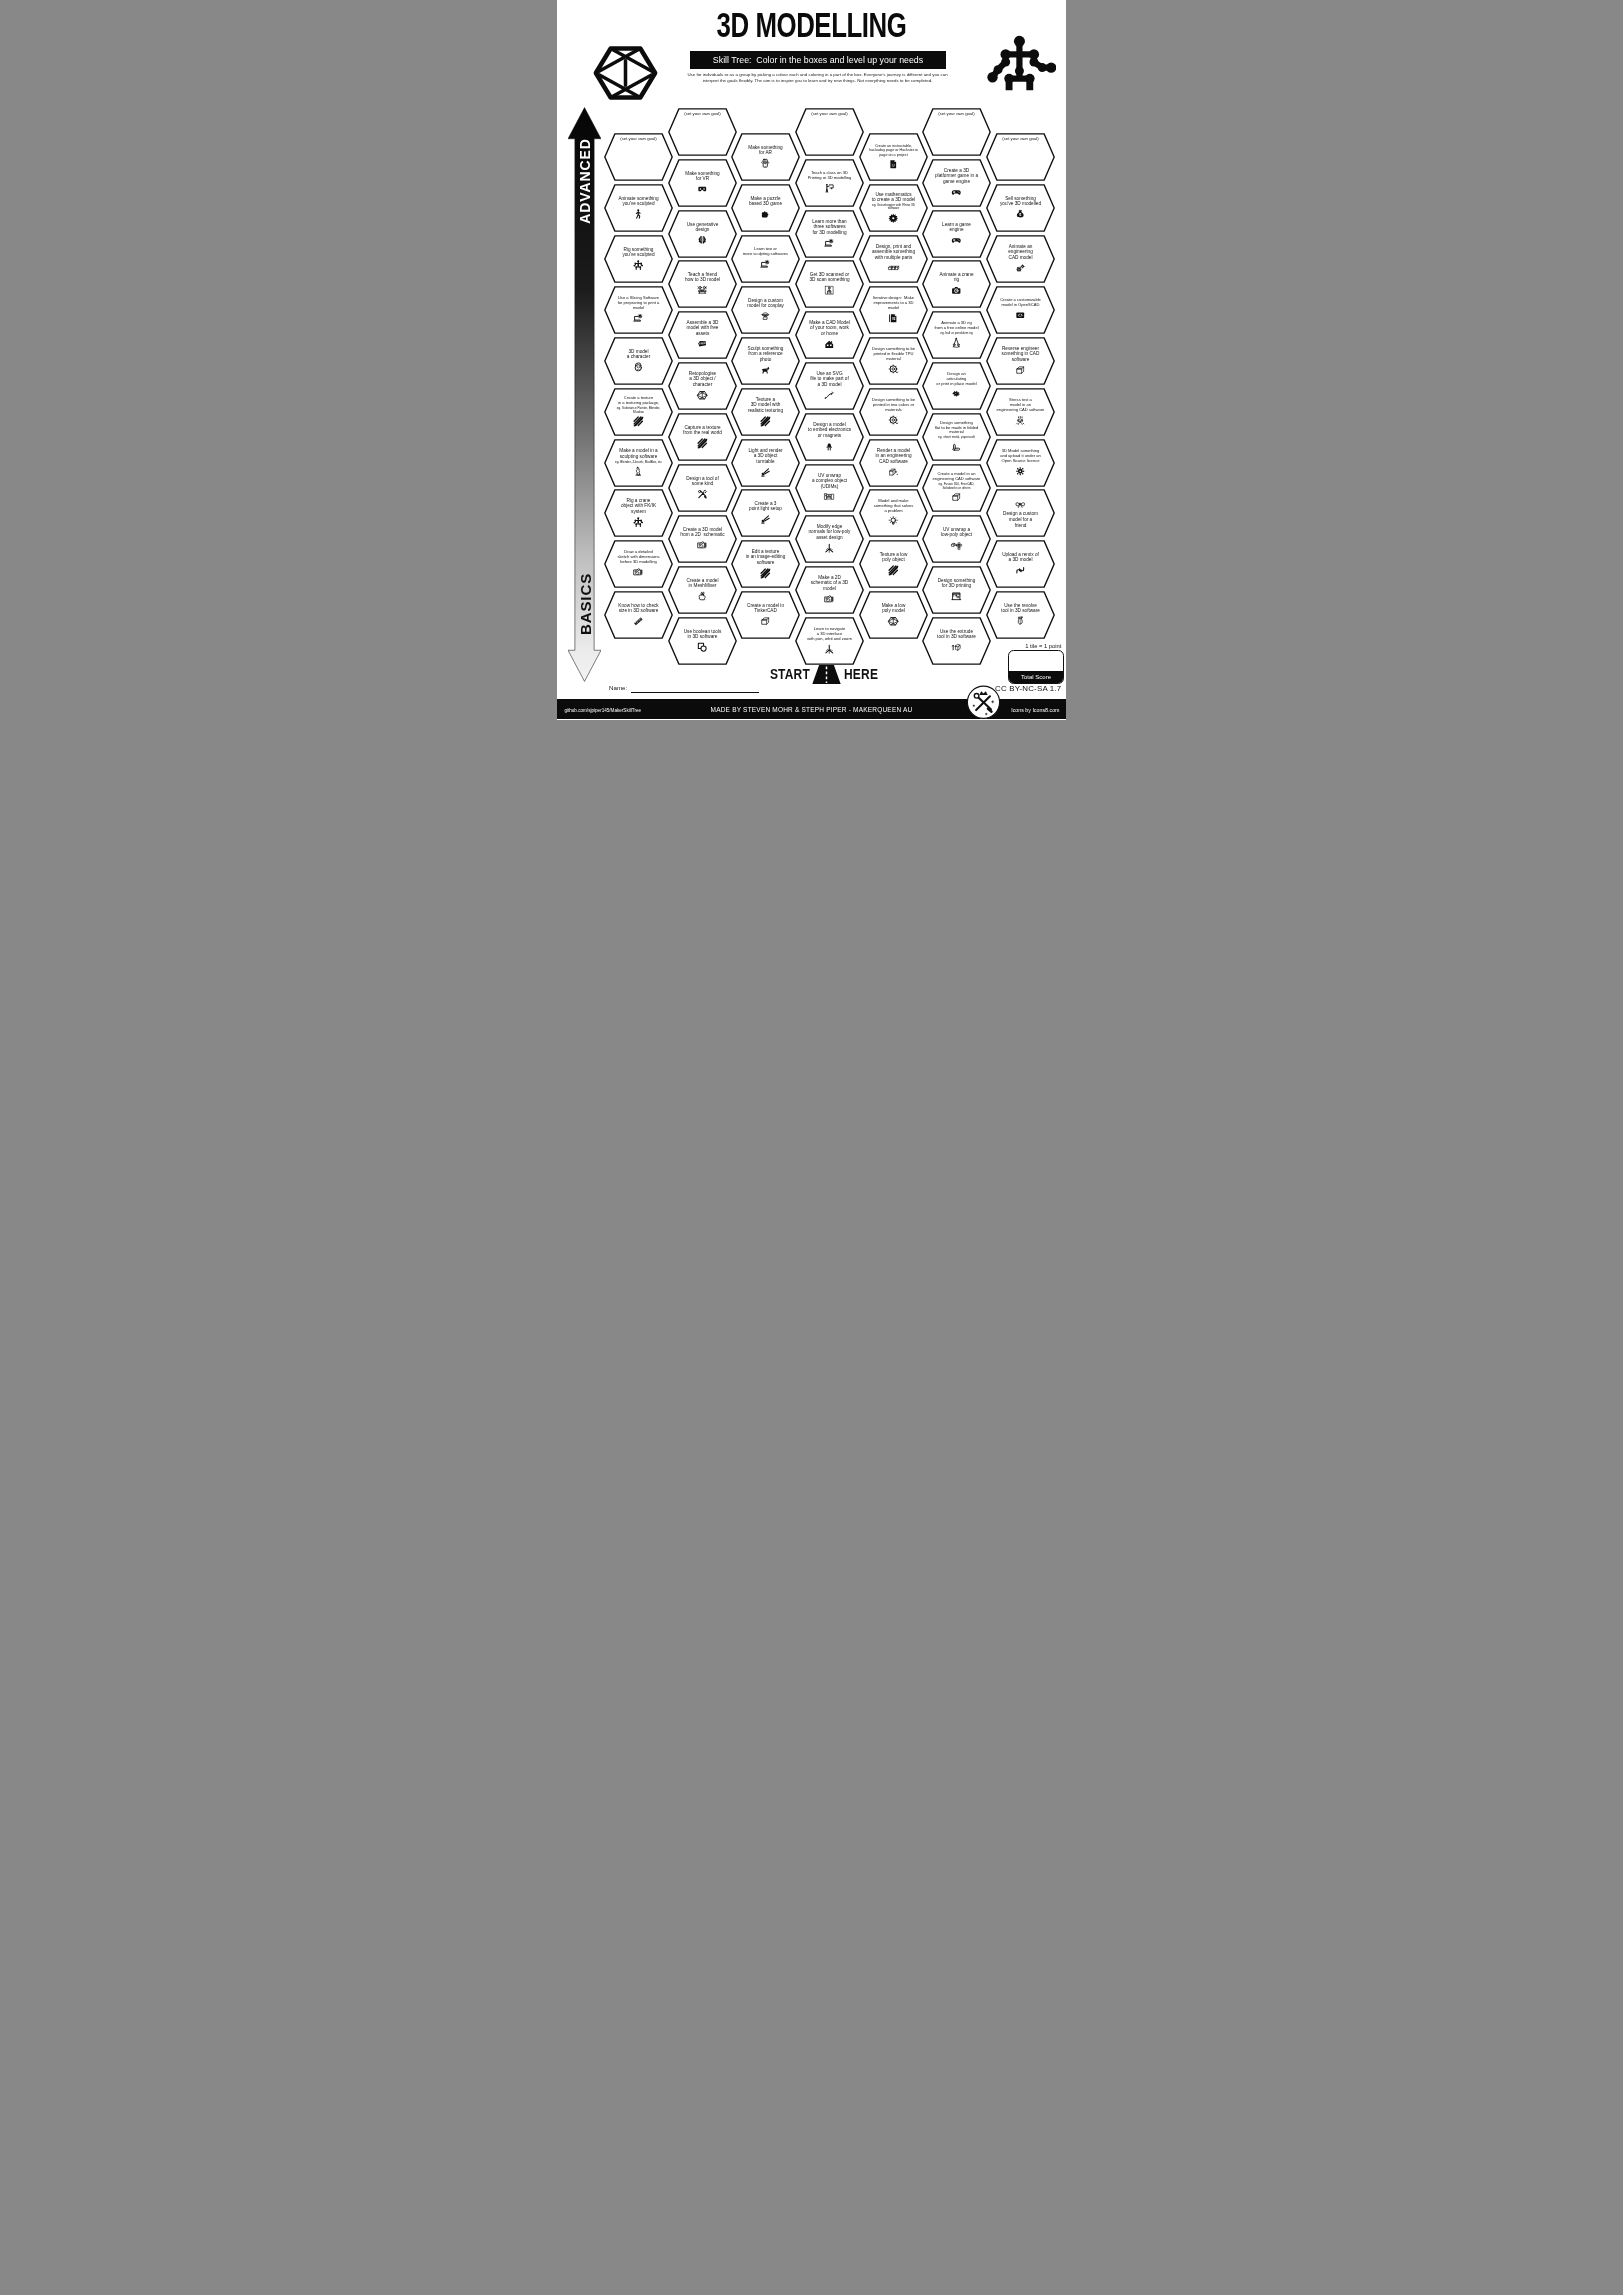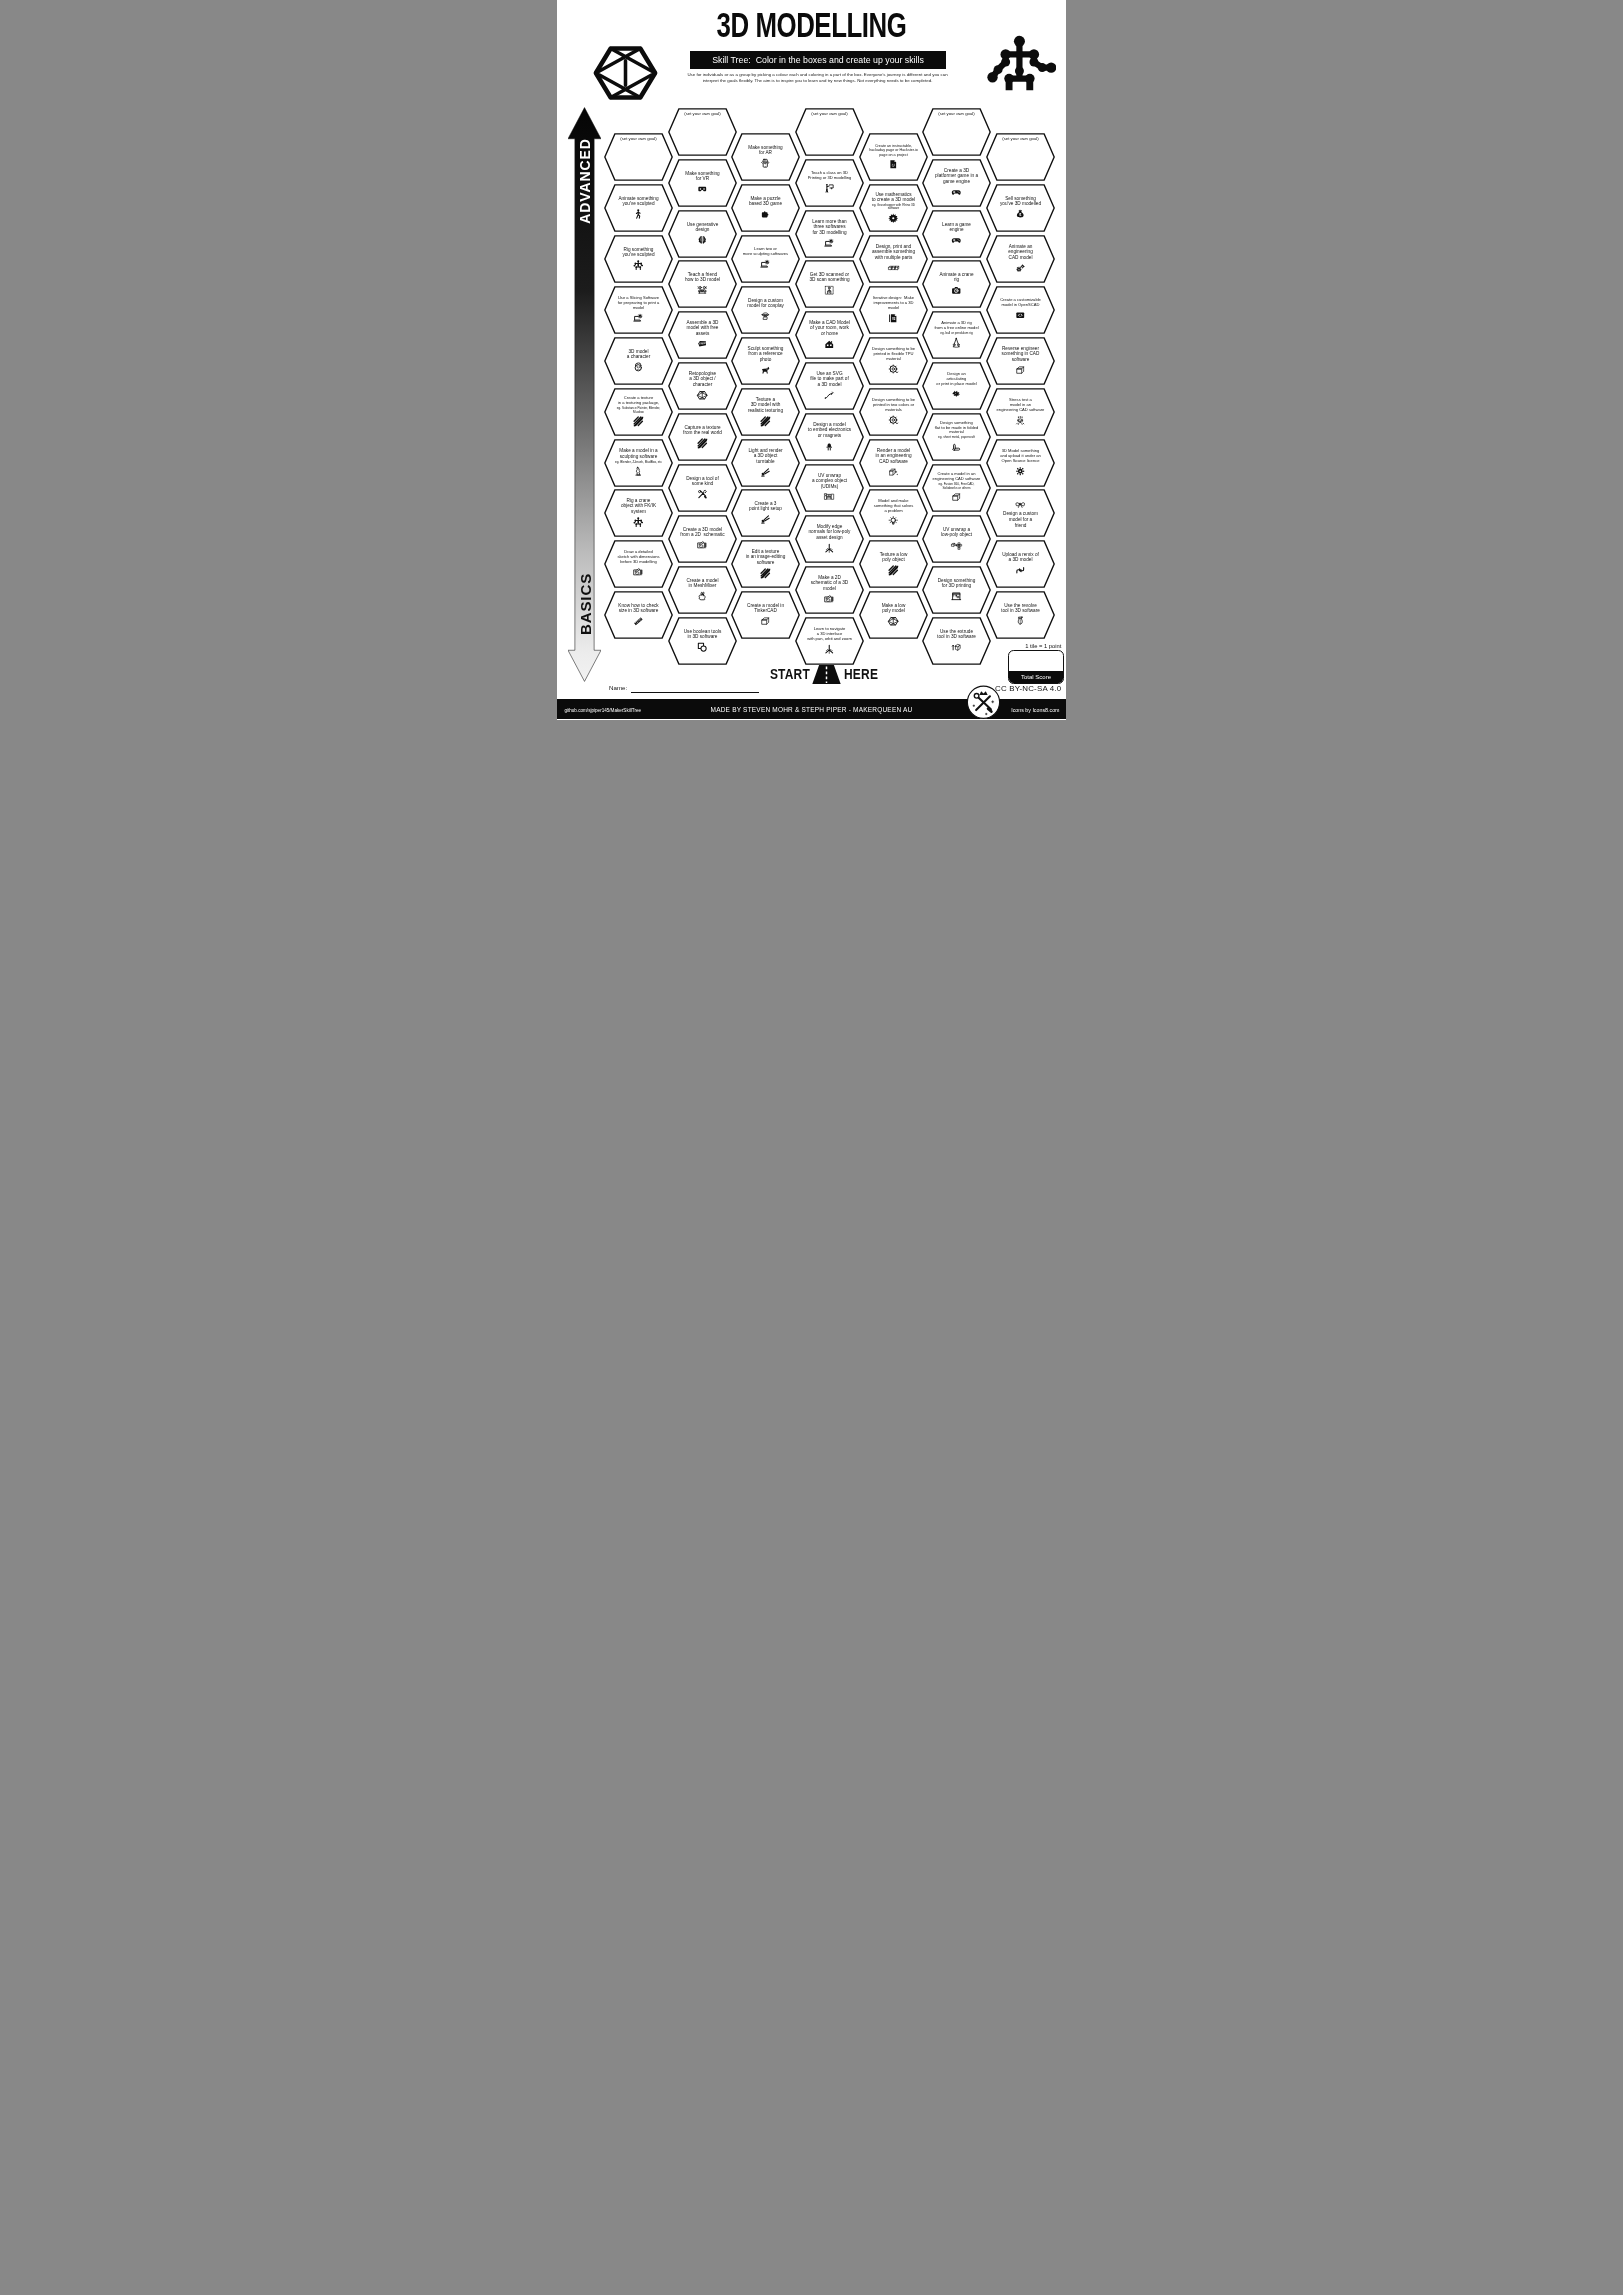--- a/index.html
+++ b/index.html
@@ -57,21 +57,21 @@
   .footer-right{position:absolute;right:6.5px;top:707px;color:#fff;font-size:5.3px;}
   .corner-logo{position:absolute;}
 </style>
 </head>
 <body>
 
 <div class="poster">
 
   <div class="main-title">3D MODELLING</div>
   <div class="subtitle-bar">
-    <span>Skill Tree:  Color in the boxes and create up your skills</span>
+    <span>Skill Tree:  Color in the boxes and level up your needs</span>
   </div>
   <div class="description">Use for individuals or as a group by picking a colour each and coloring in a part of the box.  Everyone's journey is different and you can
 interpret the goals flexibly.  The aim is to inspire you to learn and try new things. Not everything needs to be completed.</div>
 
   <svg class="corner-logo" style="left:36px;top:44px" width="65" height="58" viewBox="0 0 100 90">
     <g fill="none" stroke="#0c0c0c" stroke-width="7" stroke-linejoin="round">
       <polygon points="4,45 27,7 73,7 96,45 73,83 27,83"></polygon>
     </g>
     <g fill="none" stroke="#0c0c0c" stroke-width="5.5" stroke-linecap="round">
       <path d="M4 45 L73 7 M4 45 L73 83 M96 45 L27 7 M96 45 L27 83 M50 26 V64"></path>
@@ -1264,21 +1264,21 @@
   <div class="here-label">HERE</div>
 
   <div class="name-label">Name:</div>
   <div class="name-line"></div>
 
   <div class="tile-note">1 tile = 1 point</div>
   <div class="score-box">
     <div class="score-fill"></div>
     <div class="score-label">Total Score</div>
   </div>
-  <div class="license">CC BY-NC-SA 4.0</div>
+  <div class="license">CC BY-NC-SA 1.7</div>
 
   <div class="footer-bar"></div>
   <div class="footer-left">github.com/sjpiper145/MakerSkillTree</div>
   <div class="footer-center">MADE BY STEVEN MOHR &amp; STEPH PIPER  -  MAKERQUEEN AU</div>
   <div class="footer-right">Icons by Icons8.com</div>
 
   <svg class="corner-logo" style="left:409px;top:685px;z-index:5" width="35" height="35" viewBox="0 0 76 75">
     <circle cx="38" cy="37" r="35" fill="#fff" stroke="#111" stroke-width="2.5"></circle>
     <g stroke="#111" fill="none" stroke-linecap="round">
       <path d="M22 54 L52 24" stroke-width="4.5"></path>

